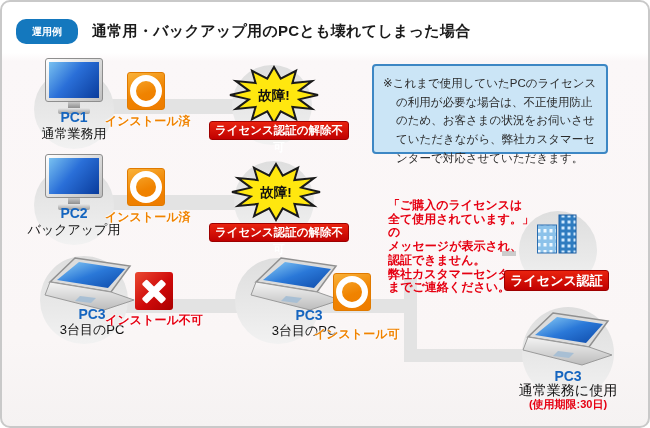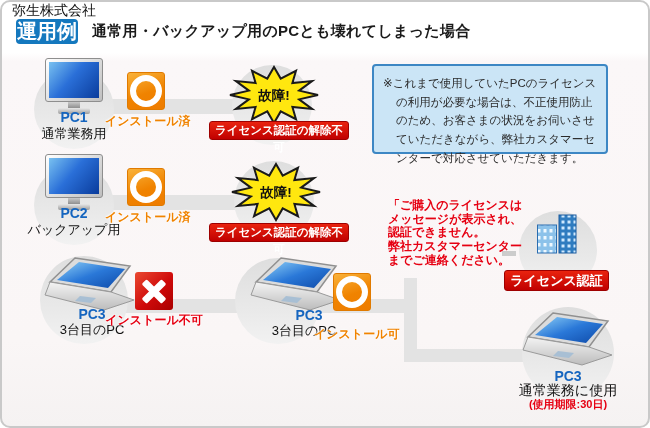--- a/index.html
+++ b/index.html
@@ -5,21 +5,21 @@
   html,body{margin:0;padding:0;background:#fff;}
   .page{
     position:relative;width:650px;height:428px;box-sizing:border-box;
     border:2px solid #c9c9c9;border-radius:10px;overflow:hidden;
     background:linear-gradient(180deg,#ffffff 0%,#ffffff 12%,#fbf7f8 14%,#faf6f6 80%,#f5f2f2 100%);
     font-family:"Liberation Sans","DejaVu Sans",sans-serif;
   }
   .abs{position:absolute;}
   
   .hdr-badge{left:14px;top:17px;width:62px;height:25px;background:var(--accent_blue);
-    color:#fff;font-weight:bold;font-size:20px;text-align:center;line-height:25px;border-radius:4px;}
+    color:#fff;font-weight:bold;font-size:10px;text-align:center;line-height:25px;border-radius:10px;}
   .hdr-title{left:90px;top:20px;font-size:15px;font-weight:bold;color:#1a1a1a;letter-spacing:.3px;}
   
   .bar{position:absolute;background:#e3e3e3;}
   
   .circ{position:absolute;border-radius:50%;background:linear-gradient(180deg,#dedede 0%,#e9e9e9 60%,#f2f2f2 100%);}
   
   .desktop{position:absolute;width:58px;}
   .mon{width:58px;height:44px;border:1px solid #8e8e8e;border-radius:3px;
     background:linear-gradient(135deg,#ffffff,#bfbfbf);padding:3px;box-sizing:border-box;}
   .scr{width:100%;height:100%;background:linear-gradient(130deg,#79c1f0 0%,#2a6fd8 45%,#0a3c9c 100%);}
@@ -169,31 +169,31 @@
       <div class="oring"></div>
     </div>
   <div class="inst orange" style="left:312px;top:324px;width:80px;">インストール可</div>
 
   <div class="abs note">
     <div class="t">※これまで使用していたPCのライセンスの利用が必要な場合は、不正使用防止のため、お客さまの状況をお伺いさせていただきながら、弊社カスタマーセンターで対応させていただきます。</div>
   </div>
 
   <div class="abs msg">
     <div>「ご購入のライセンスは</div>
+    <div>全て使用されています。」の</div>
     <div>メッセージが表示され、</div>
     <div>認証できません。</div>
     <div>弊社カスタマーセンター</div>
     <div>までご連絡ください。</div>
   </div>
 
   <svg class="abs" style="left:534px;top:211px;" width="46" height="42" viewBox="0 0 46 42">
     <rect x="1.5" y="12" width="19" height="28" fill="url(#winL)" stroke="#2a6db0"></rect>
     <rect x="23" y="2" width="17" height="38" fill="url(#winR)" stroke="#1b5a9e"></rect>
   </svg>
-  <div class="company">弥生株式会社</div>
   <div class="pill auth" style="left:502px;top:268px;width:105px;">ライセンス認証</div>
 
   <svg class="abs" style="left:520px;top:310px;" width="92" height="54" viewBox="0 0 92 54">
     <polygon points="31,1 86,9 67,35 6,25" fill="#dcdcdc" stroke="#909090" stroke-width="1.5"></polygon>
     <polygon points="35,5 81,12 64,31 13,23" fill="url(#lapscr)"></polygon>
     <polygon points="6,25 67,35 90,43 60,53 1,38" fill="url(#lapbody)" stroke="#9a9a9a" stroke-width="1"></polygon>
     <polygon points="36,39 52,41 47,46 31,44" fill="#a8bfd4"></polygon>
   </svg>
   <div class="pc-name" style="left:524px;top:366px;width:84px;">PC3</div>
   <div class="pc-cap" style="left:498px;top:380px;width:136px;font-size:14px;font-family:Liberation Serif, serif;">通常業務に使用</div>

